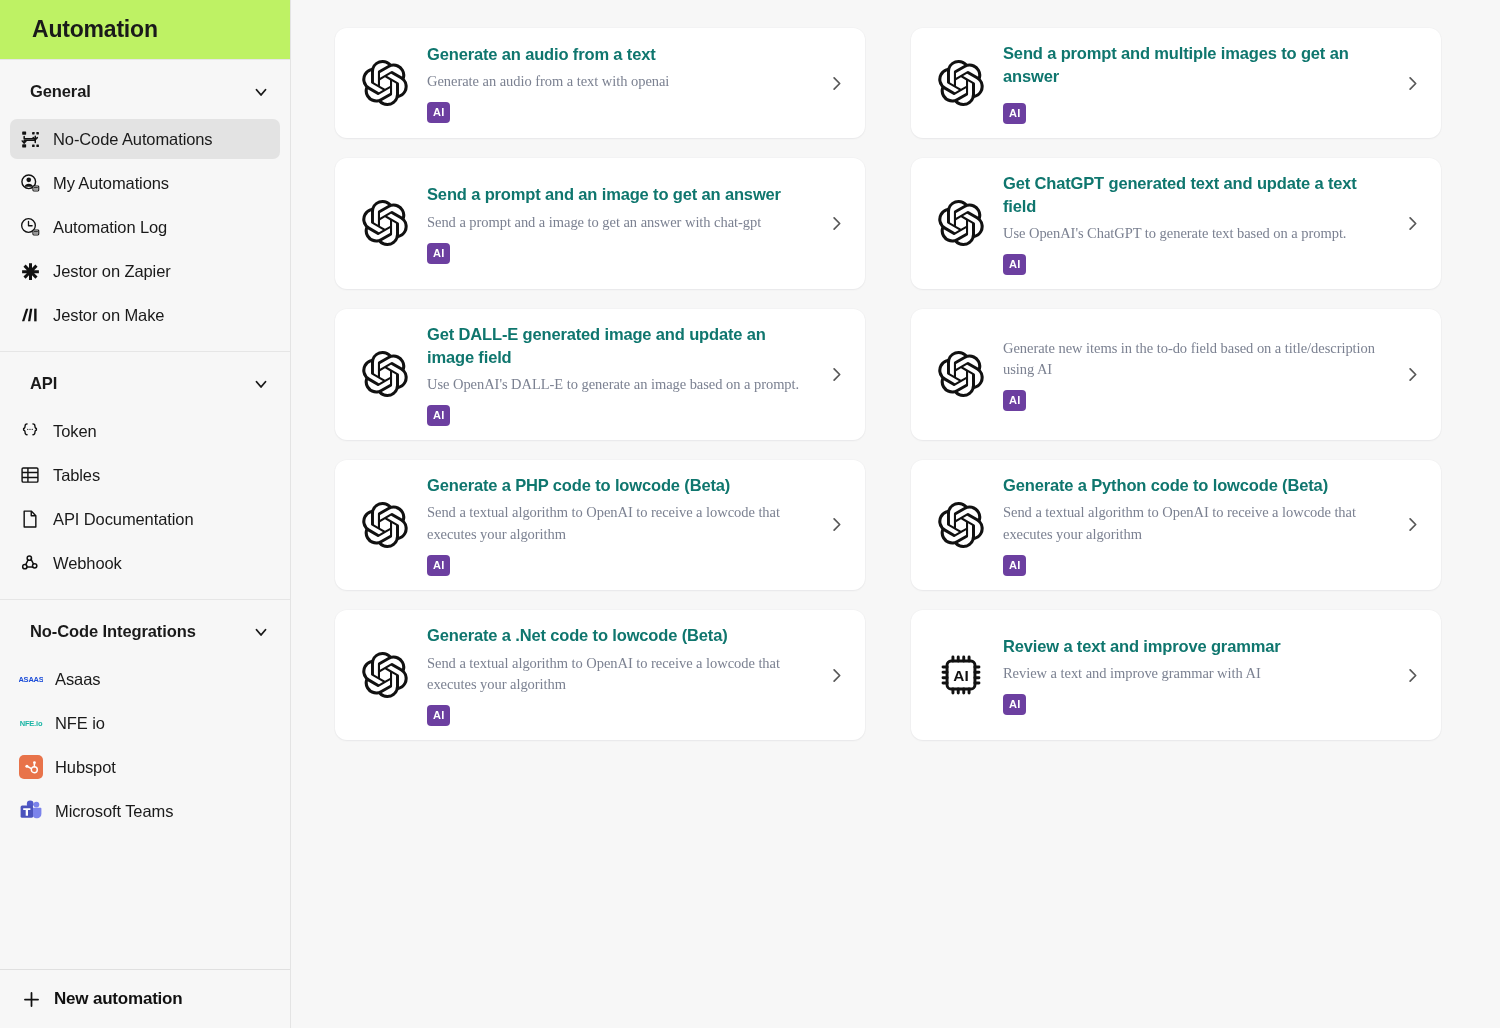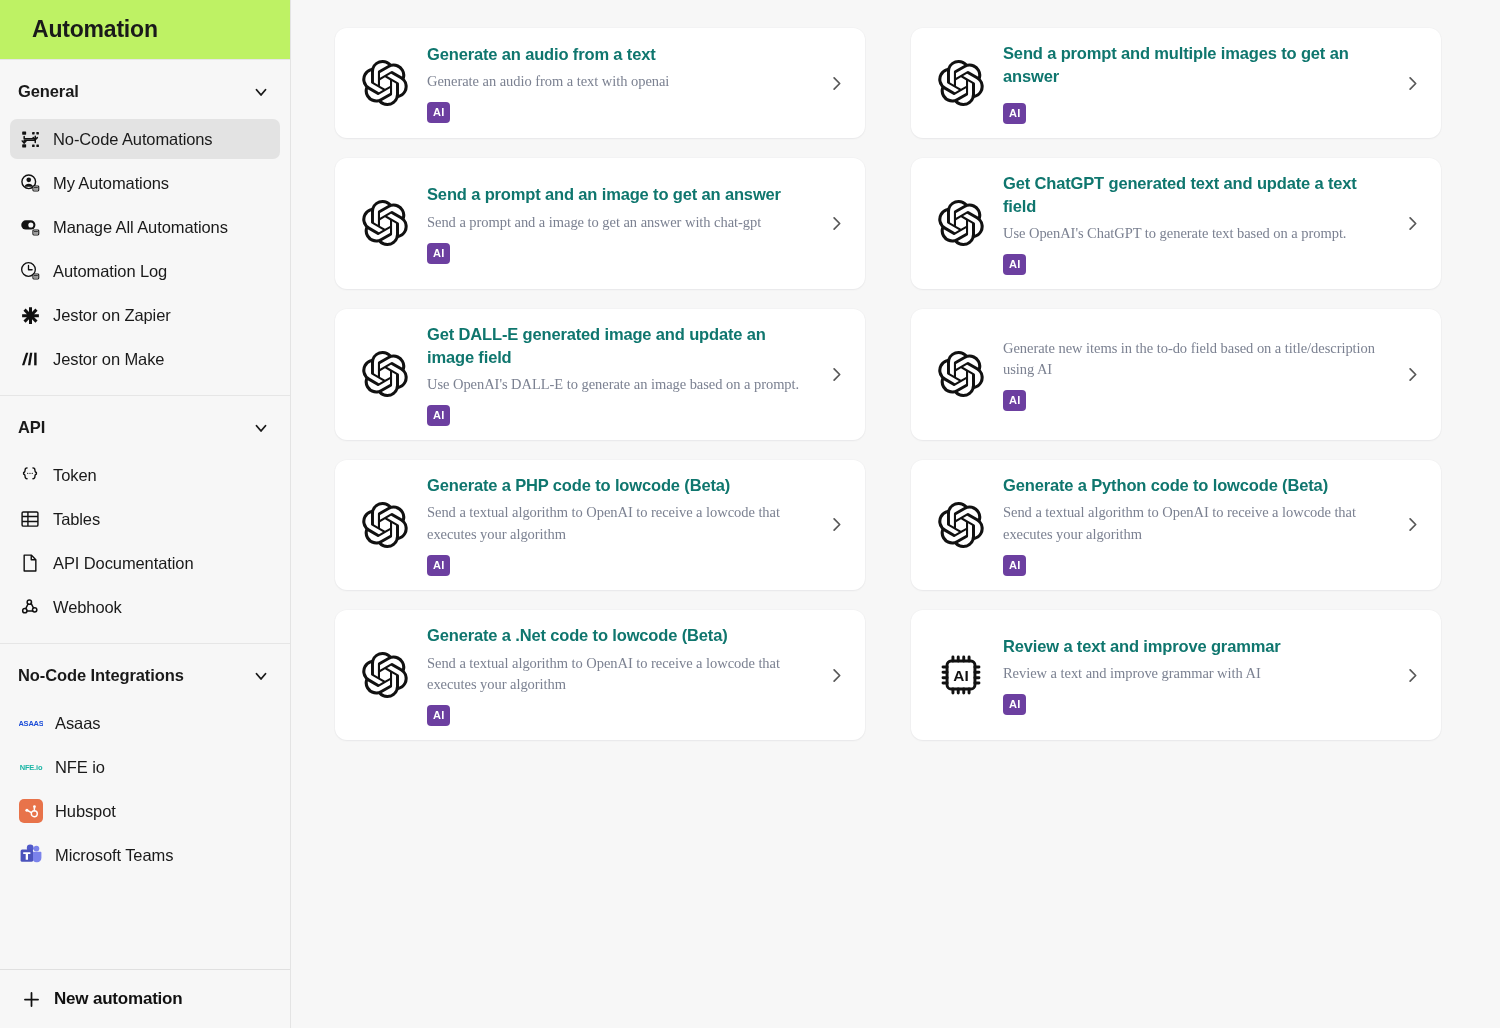--- a/index.html
+++ b/index.html
@@ -48,20 +48,21 @@
     position: relative;
   }
   .nav-section { border-bottom: 1px solid #e6e6e6; padding-bottom: 12px; }
   .nav-section:last-child { border-bottom: none; }
   .section-head {
     display: flex;
     align-items: center;
     justify-content: space-between;
     padding: 22px 20px 14px 18px;
     cursor: pointer;
+    margin-left: 12px;
   }
   .section-head-label {
     font-size: 16.5px;
     font-weight: 700;
     color: #1a1a1a;
     letter-spacing: -0.1px;
   }
   .chev-down {
     width: 18px; height: 18px;
     display: block;
@@ -258,31 +259,20 @@
               <circle cx="10.5" cy="10.5" r="8.2"></circle>
               <circle cx="10.5" cy="8.2" r="2.8" fill="currentColor" stroke="none"></circle>
               <path d="M5.2 16.6a5.6 5.6 0 0 1 10.6 0" fill="currentColor" stroke="none"></path>
               <rect x="15.5" y="15.5" width="7" height="6" rx="1" fill="#fff" stroke="currentColor" stroke-width="1.3"></rect>
               <path d="M17 17.4h4M17 19.2h4" stroke-width="1" stroke-linecap="round"></path>
             </svg>
           </span>
           <span class="nav-item-label">My Automations</span>
         </div>
 
-        <div class="nav-item">
-          <span class="nav-icon">
-            <svg width="20" height="20" viewBox="0 0 24 24" fill="none" stroke="currentColor" stroke-width="1.7">
-              <rect x="1.5" y="4" width="17" height="11" rx="5.5" fill="currentColor" stroke="none"></rect>
-              <circle cx="13" cy="9.5" r="3.9" fill="#f7f7f7"></circle>
-              <rect x="15.5" y="15.5" width="7" height="6" rx="1" fill="#fff" stroke="currentColor" stroke-width="1.3"></rect>
-              <path d="M17 17.4h4M17 19.2h4" stroke-width="1" stroke-linecap="round"></path>
-            </svg>
-          </span>
-          <span class="nav-item-label">Manage All Automations</span>
-        </div>
 
         <div class="nav-item">
           <span class="nav-icon">
             <svg width="20" height="20" viewBox="0 0 24 24" fill="none" stroke="currentColor" stroke-width="1.6">
               <circle cx="10.2" cy="10.2" r="8.2"></circle>
               <path d="M10.2 5.4v5.1h4.3" stroke-linecap="round" stroke-linejoin="round"></path>
               <rect x="15.5" y="15.5" width="7" height="6" rx="1" fill="#f7f7f7" stroke="currentColor" stroke-width="1.3"></rect>
               <path d="M17 17.4h4M17 19.2h4" stroke-width="1" stroke-linecap="round"></path>
             </svg>
           </span>

